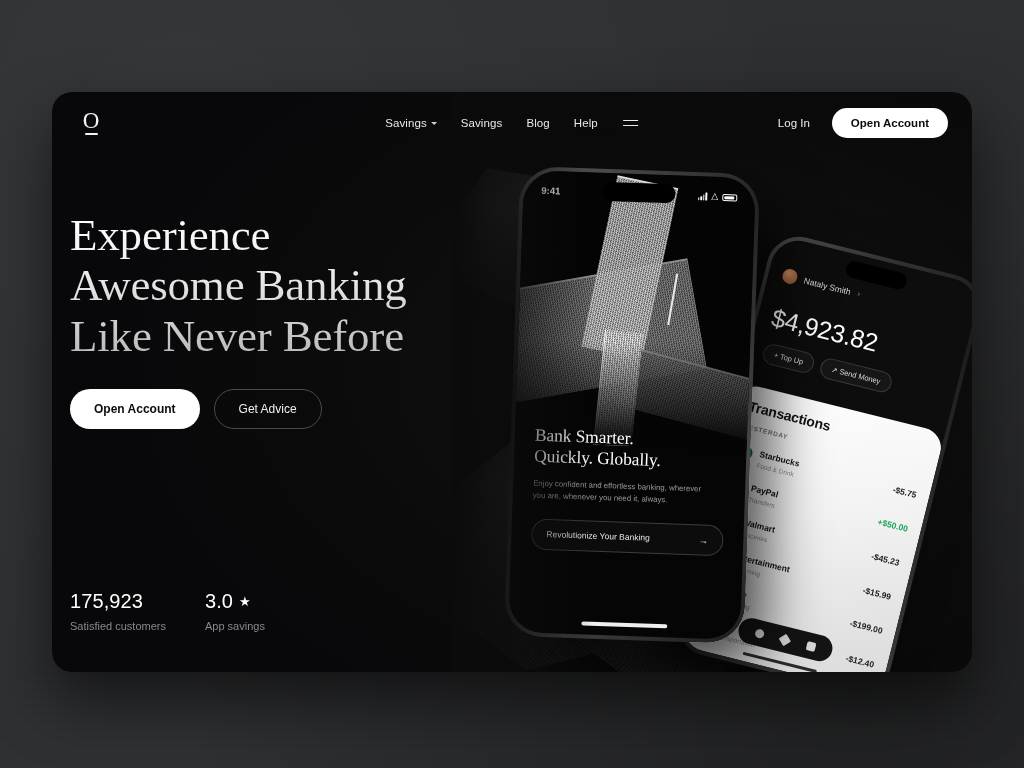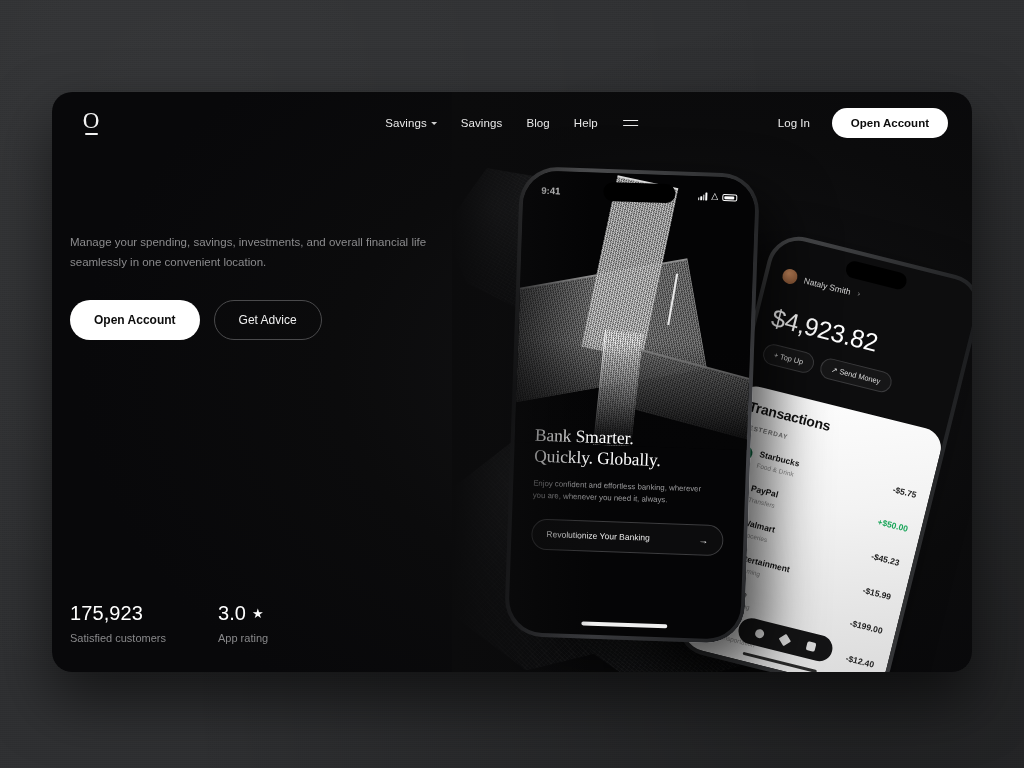--- a/index.html
+++ b/index.html
@@ -127,22 +127,22 @@
     cursor: pointer; white-space: nowrap;
   }
   .btn-primary { background: #fff; color: #0c0c0c; border: none; font-weight: 600; }
   .btn-ghost {
     background: transparent; color: #f0f0f0;
     border: 1px solid #4a4a4c; font-weight: 500; text-align: right;
   }
 
   
   .stats {
-    position: absolute; left: 18px; bottom: 28px;
-    display: flex; gap: 52px; z-index: 15;
+    position: absolute; left: 18px; bottom: 40px;
+    display: flex; gap: 39px; z-index: 15;
   }
   .stat-value {
     font-size: 20px; color: #fff; font-weight: 500;
     letter-spacing: .1px;
     display: flex; align-items: center; gap: 6px;
   }
   .star { font-size: 13px; color: #fff; line-height: 1; }
   .stat-label { margin-top: 7px; font-size: 11px; color: #89898b; }
 
   
@@ -595,40 +595,41 @@
           </div>
 
           <div class="p1-home"></div>
         </div>
       </div>
 
       <div class="visual-fade"></div>
     </div>
 
     <div class="copy">
-      <p class="subcopy">
-        <span>Manage your spending, savings, investments, and overall financial</span>
-        <span>life seamlessly in one convenient location.</span>
-      </p>
+      <h1 class="headline">
+        <div>Experience</div>
+        <div>Awesome Banking</div>
+        <div>Like Never Before</div>
+      </h1>
       <div class="cta-row">
         <button class="btn btn-primary">Open Account</button>
         <button class="btn btn-ghost">Get Advice</button>
       </div>
     </div>
 
     <div class="stats">
       <div>
         <div class="stat-value">
           <span>175,923</span>
         </div>
         <div class="stat-label">Satisfied customers</div>
       </div>
       <div>
         <div class="stat-value">
           <span>3.0</span>
           <span class="star">★</span>
         </div>
-        <div class="stat-label">App rating</div>
+        <div class="stat-label">App savings</div>
       </div>
     </div>
 
   </section>
 </div>
 
 </body></html>

